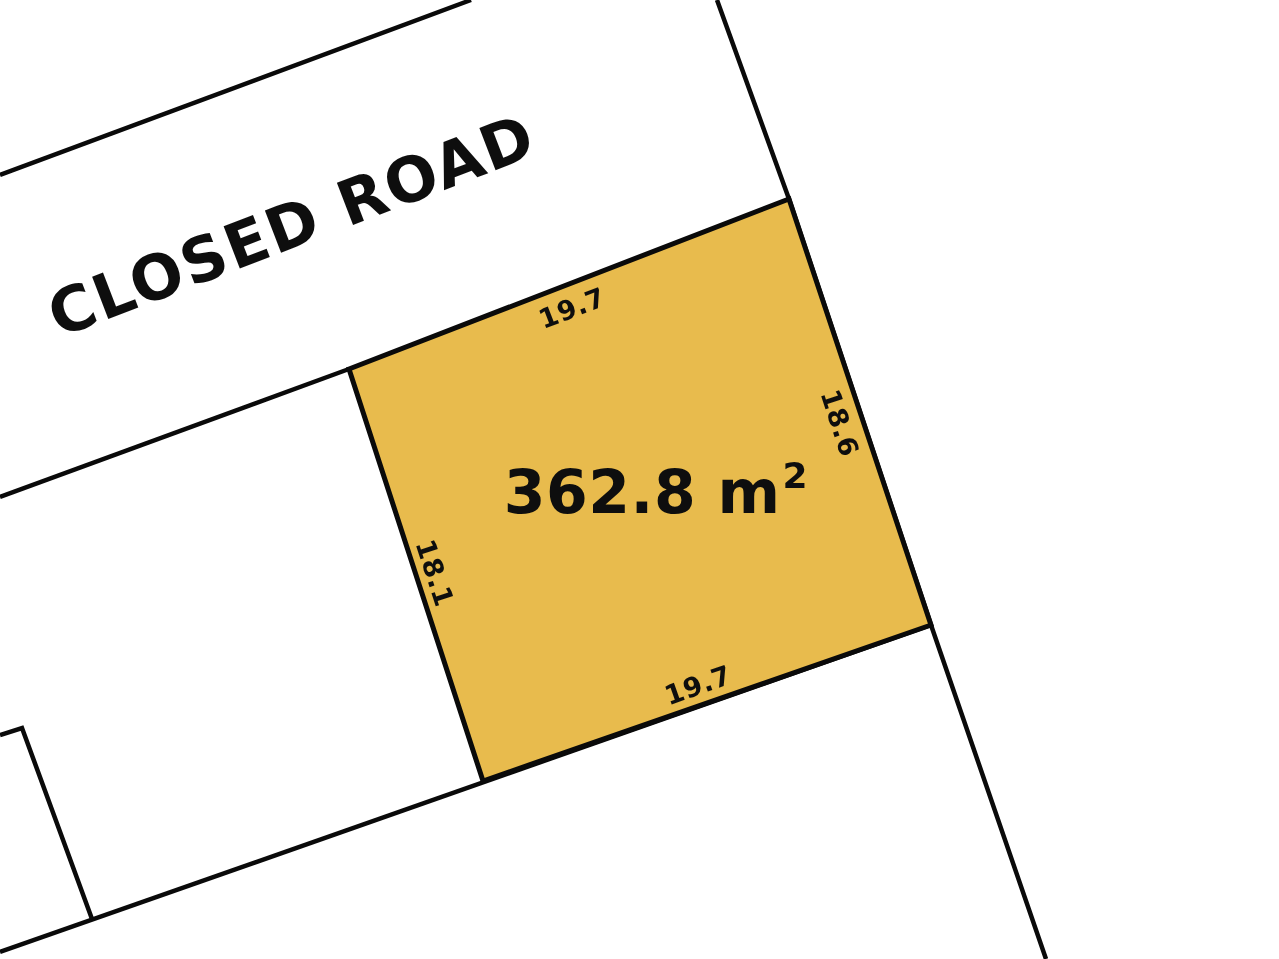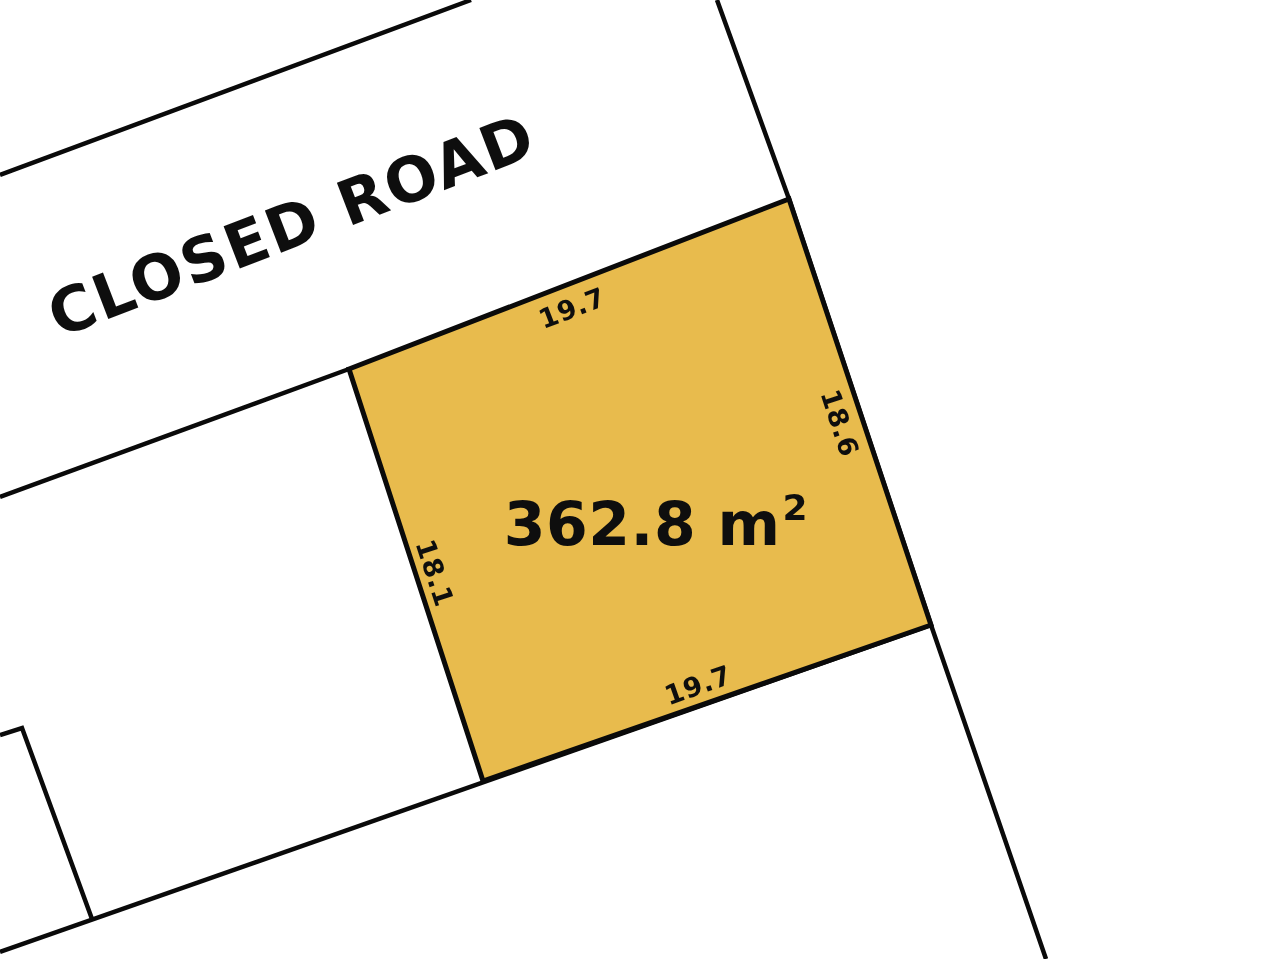--- a/index.html
+++ b/index.html
@@ -46,21 +46,20 @@
   .dim { font-size: 27px; letter-spacing: 0.5px; }
   #dim-top    { left: 572px; top: 308px; transform: translate(-50%,-50%) rotate(-21deg); }
   #dim-right  { left: 840px; top: 423px; transform: translate(-50%,-50%) rotate(72deg); }
   #dim-left   { left: 435px; top: 573px; transform: translate(-50%,-50%) rotate(72deg); }
   #dim-bottom { left: 698px; top: 685px; transform: translate(-50%,-50%) rotate(-19.5deg); }
   #lbl-area {
     left: 655px; top: 492px;
     font-size: 60px;
     letter-spacing: 0.5px;
     transform: translate(-50%,-50%);
-    margin-top: 32px;
   }
   #lbl-area sup {
     font-size: 36px;
     position: relative;
     top: -4px;
     left: 2px;
     vertical-align: super;
     line-height: 0;
   }
 </style>

